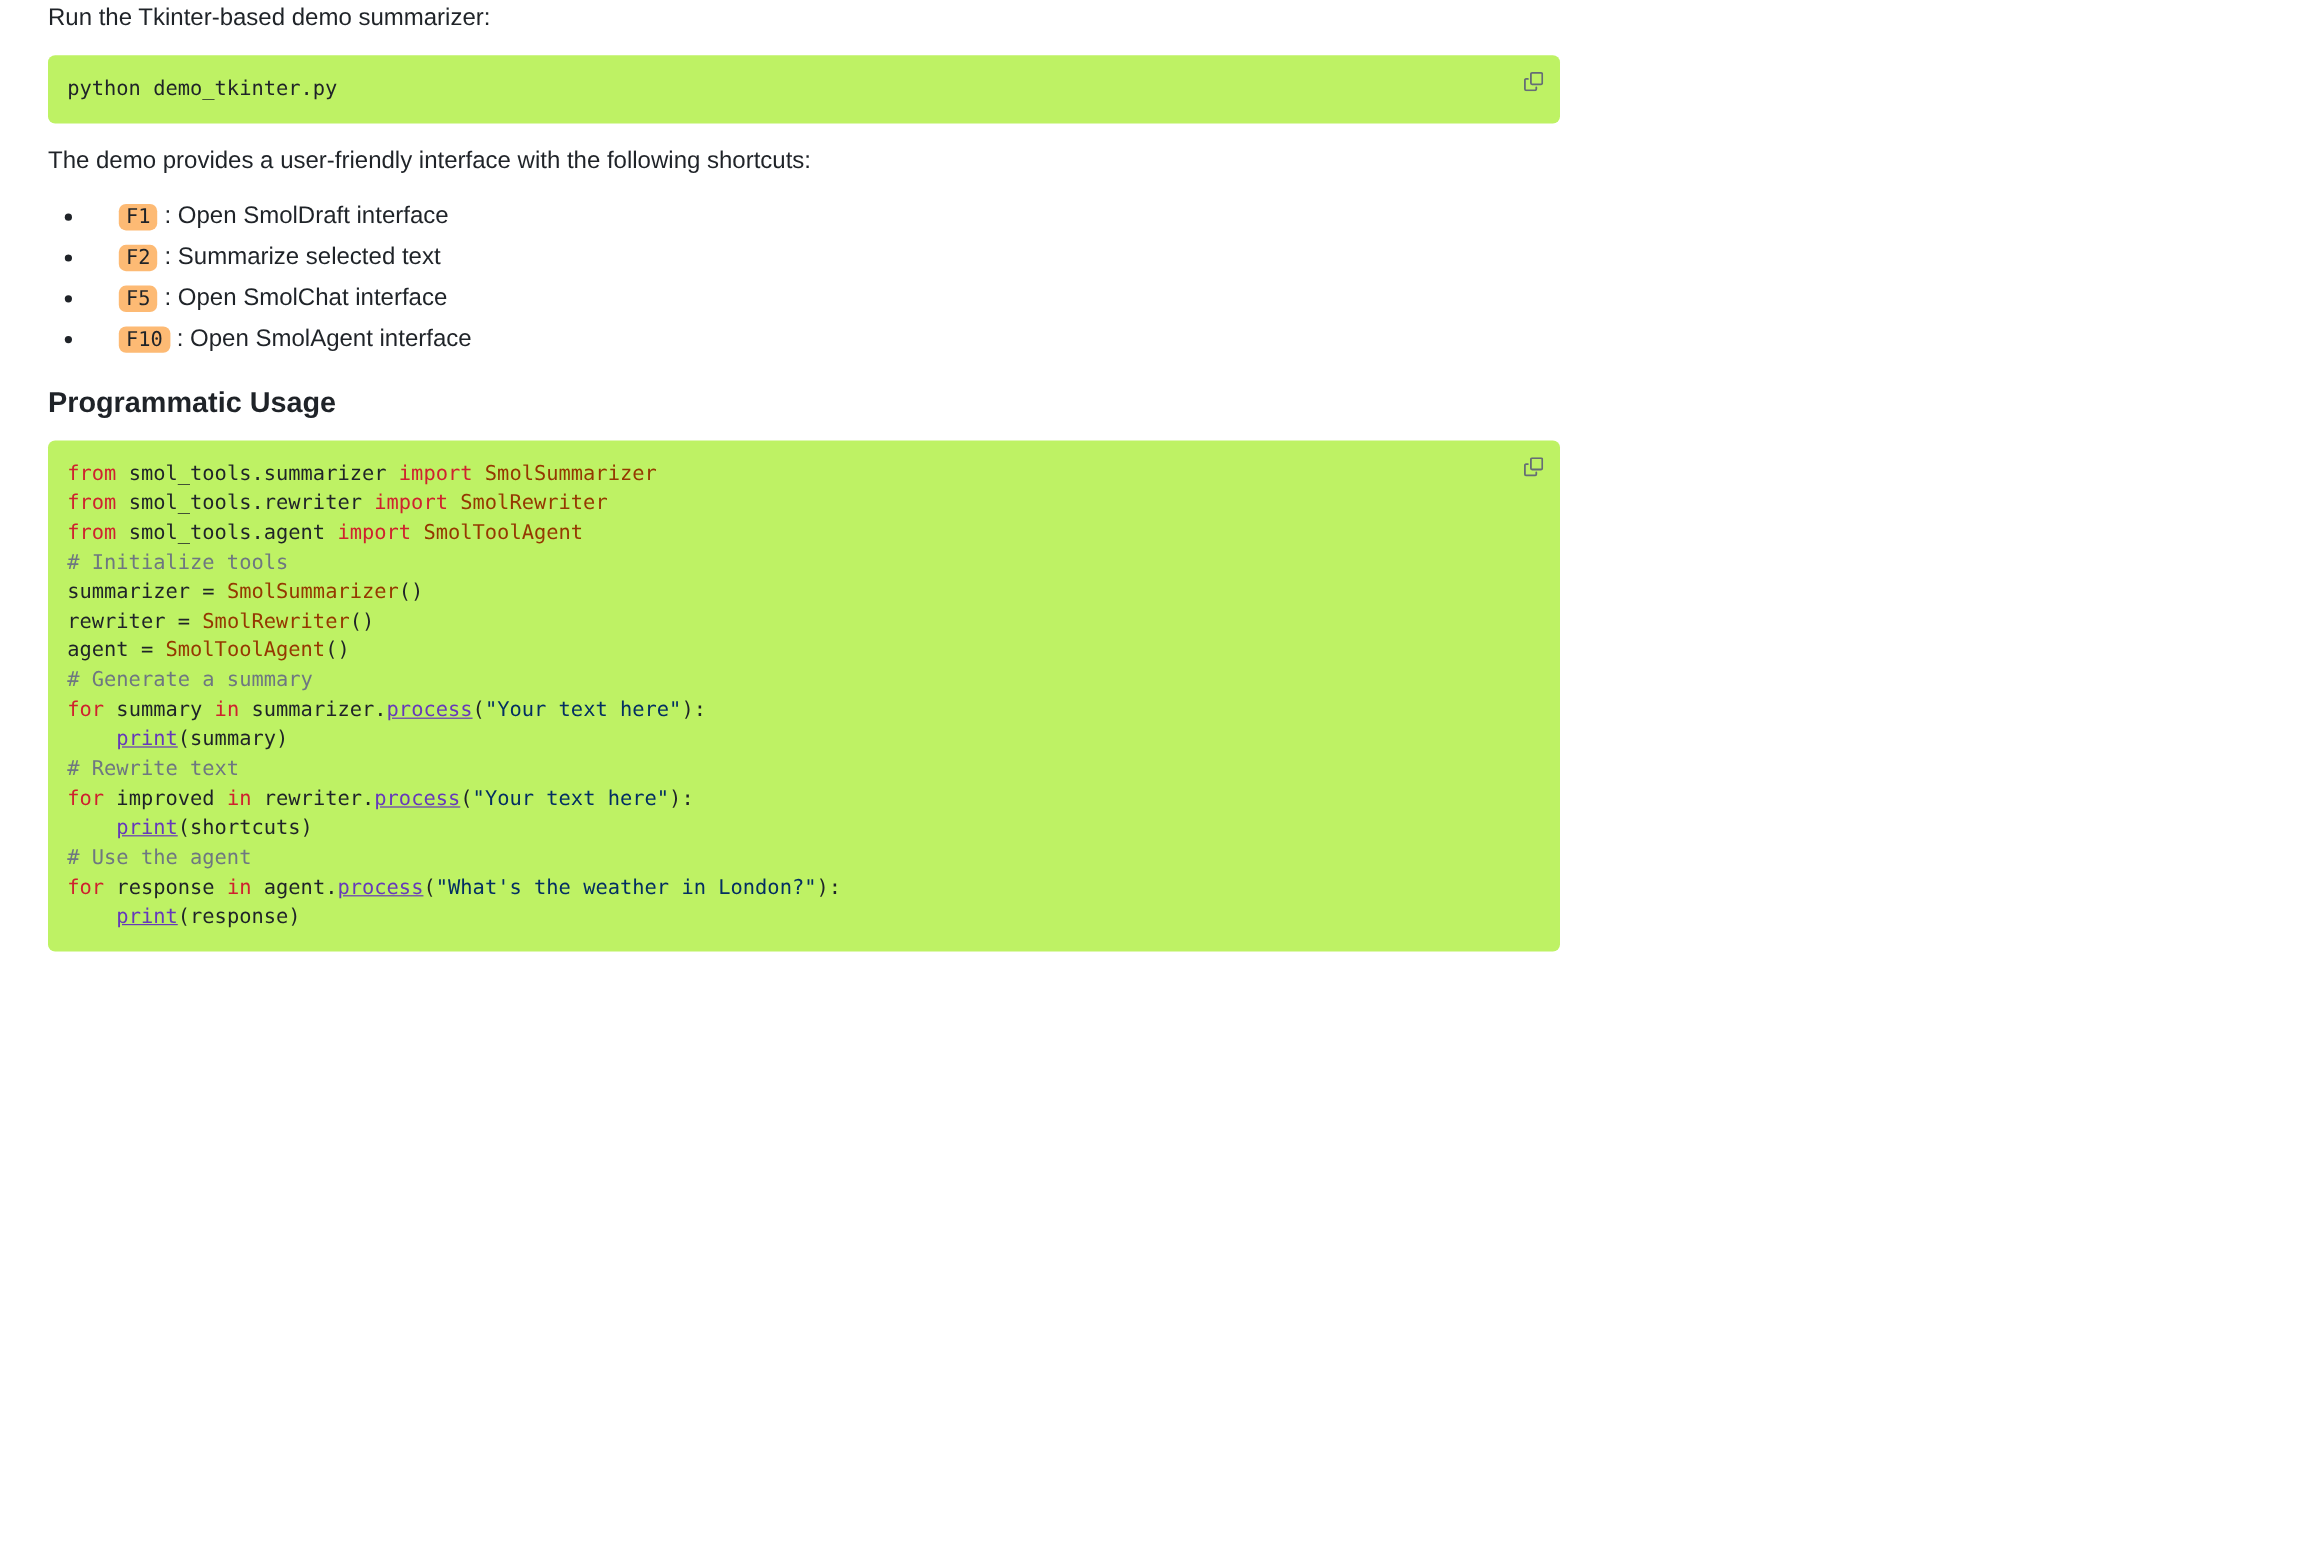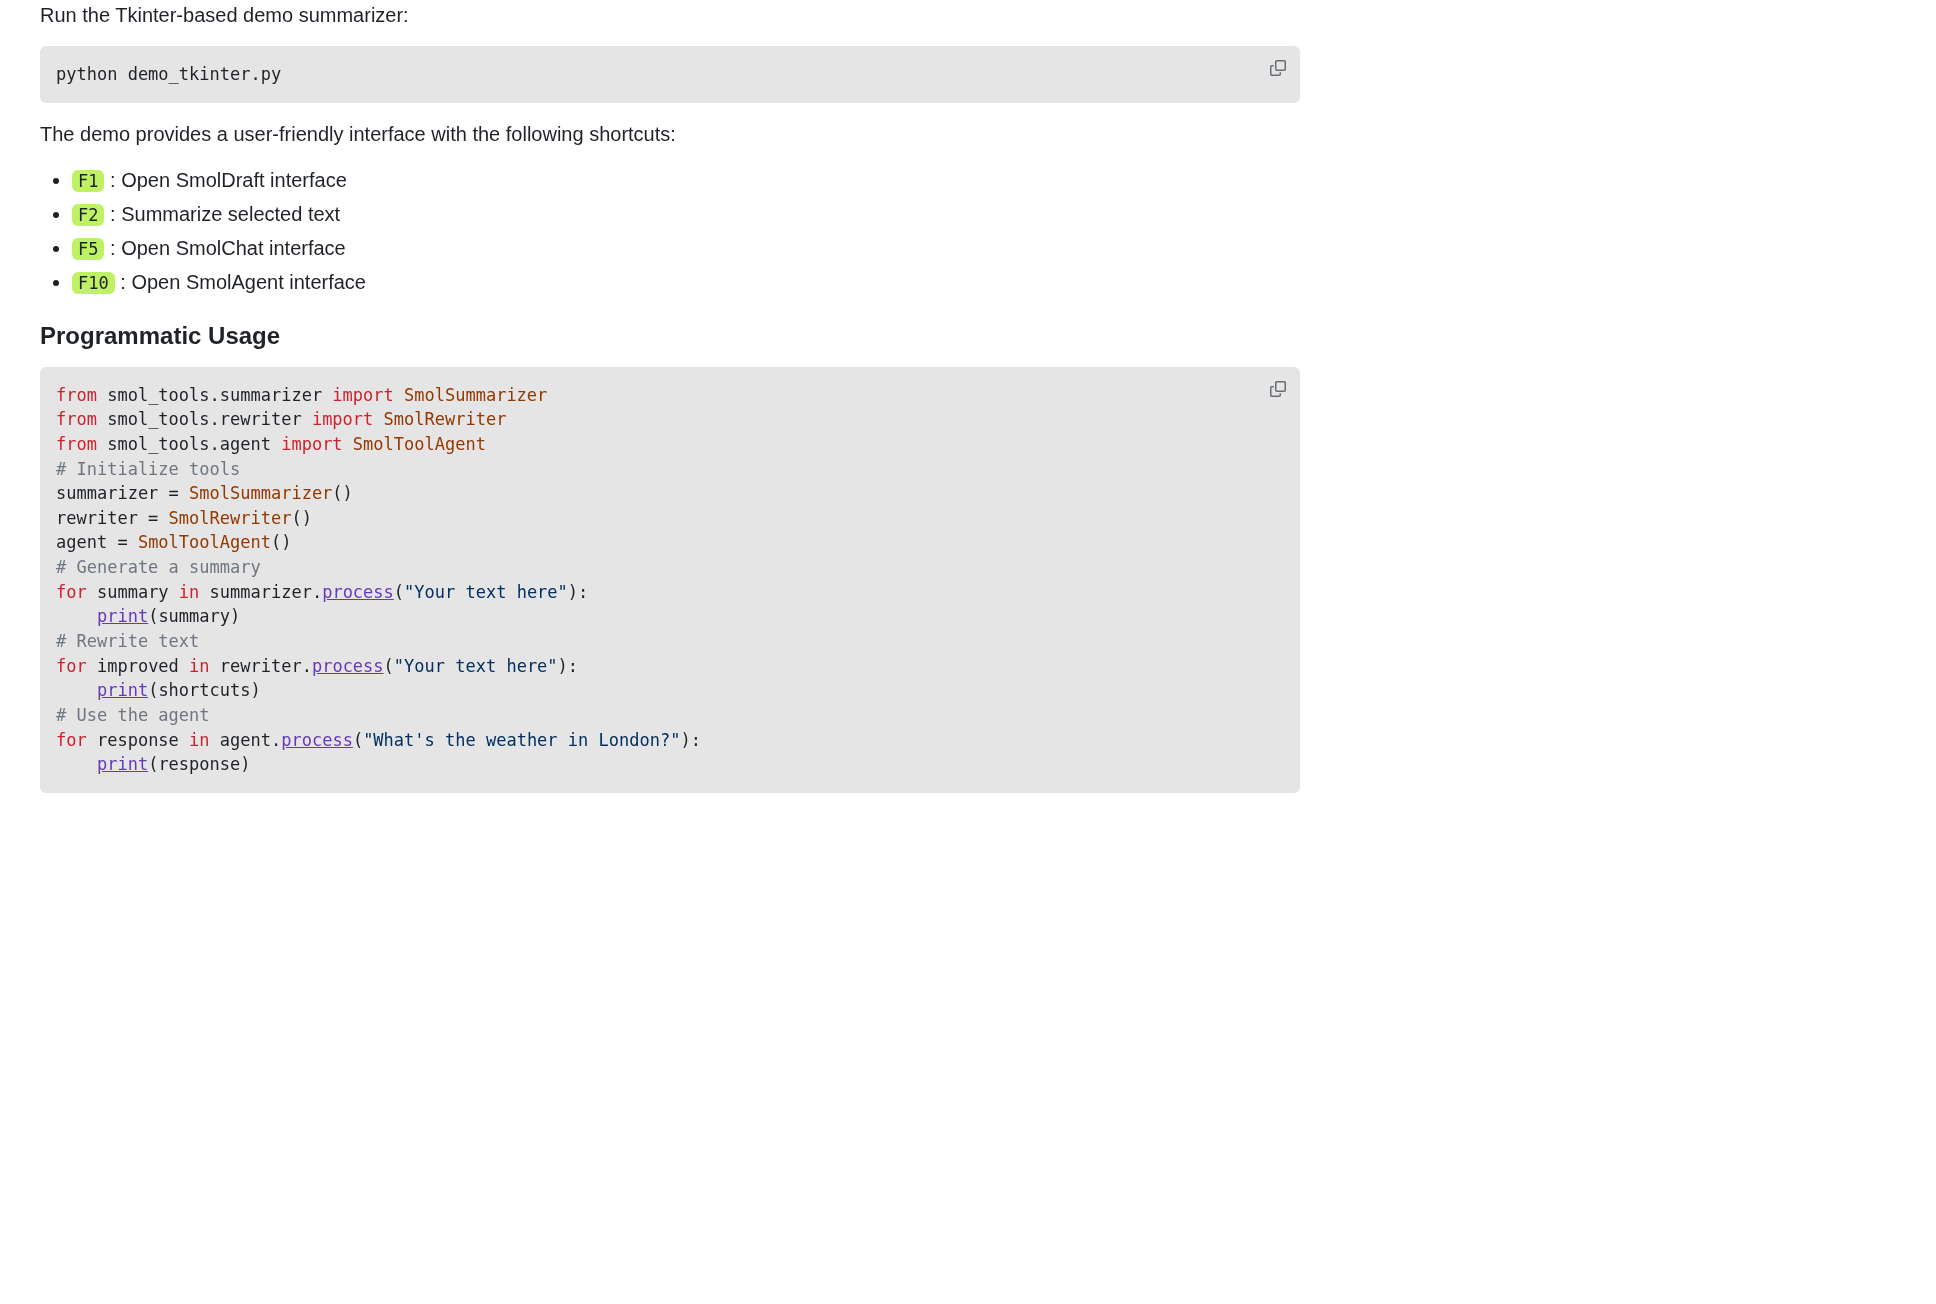--- a/index.html
+++ b/index.html
@@ -20,21 +20,21 @@
     line-height: 1.25;
     color: #1f2328;
   }
   p {
     margin: 0 0 16px 0;
     font-size: 20px;
     color: #1f2328;
   }
   .code-block {
     position: relative;
-    background: #e5e5e5;
+    background: #bef264;
     border-radius: 6px;
     padding: 16px;
     margin: 0 0 16px 0;
     font-family: ui-monospace, SFMono-Regular, "SF Mono", Menlo, Consolas, monospace;
     font-size: 17px;
     line-height: 1.45;
     overflow: auto;
   }
   .code-block pre { margin: 0; white-space: pre; font-family: inherit; }
   .copy-btn {
@@ -54,25 +54,26 @@
     padding: 0;
   }
   .copy-btn svg { width: 16px; height: 16px; }
   ul.shortcuts {
     margin: 0 0 16px 0;
     padding-left: 32px;
     font-size: 20px;
   }
   ul.shortcuts li { margin: 4px 0; }
   code.kbd {
-    background: #bef264;
+    background: #fdba74;
     border-radius: 6px;
     padding: 1px 6px;
     font-family: ui-monospace, SFMono-Regular, "SF Mono", Menlo, Consolas, monospace;
     font-size: 17px;
+    margin-left: 27px;
   }
   
   .tok-kw    { color: #cf222e; }   
   .tok-cls   { color: #953800; }   
   .tok-com   { color: #6e7781; }   
   .tok-str   { color: #032f62; }   
   .tok-fn    { color: #6639ba; text-decoration: underline; }   
   .tok-plain { color: #1f2328; }
 </style>
 </head>

